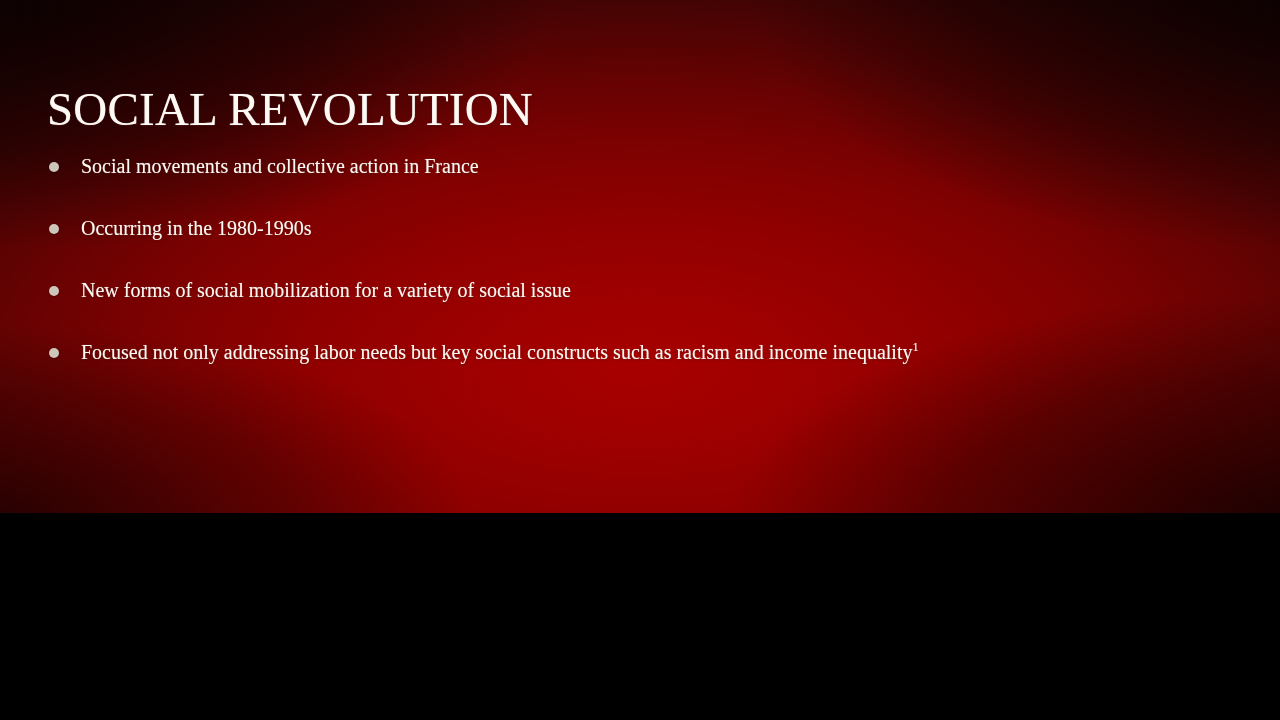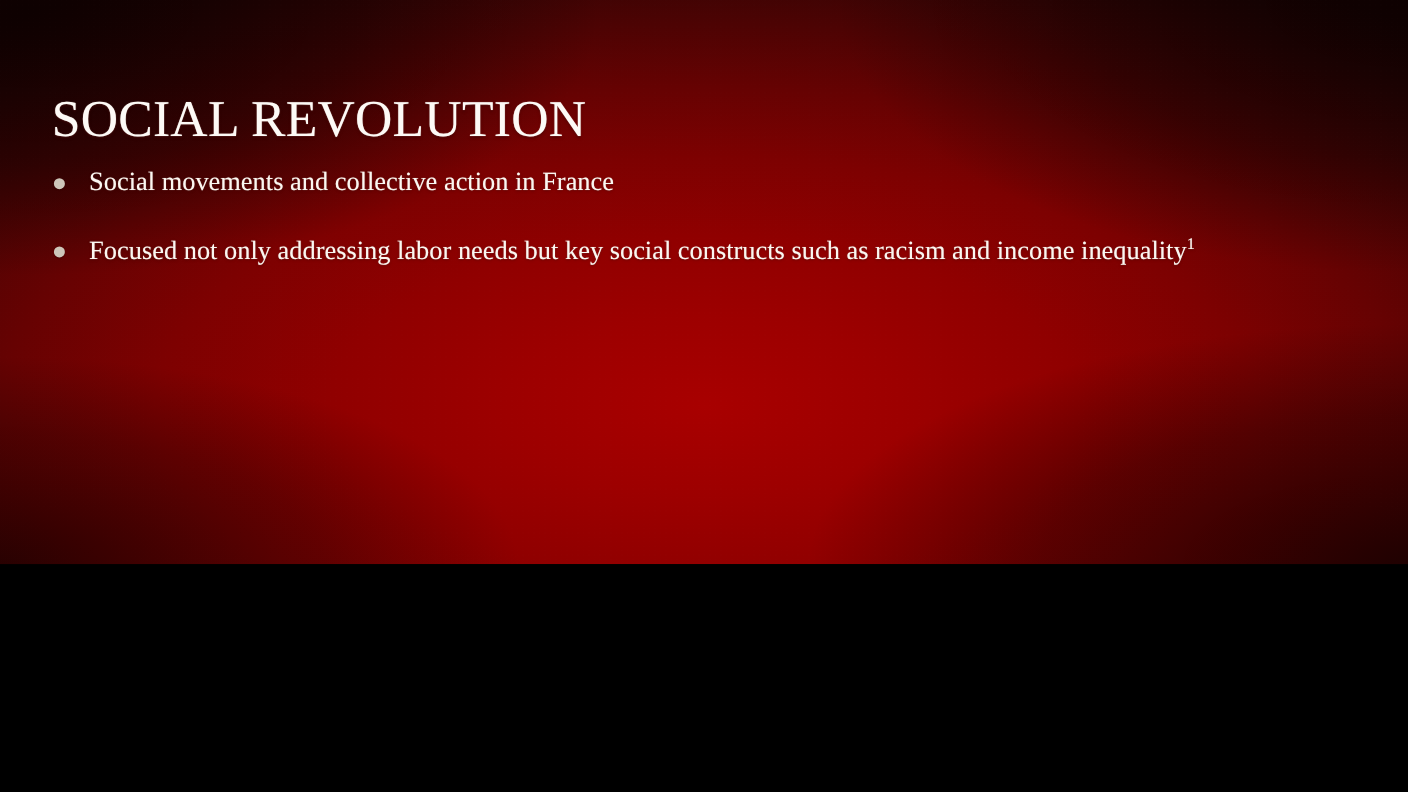--- a/index.html
+++ b/index.html
@@ -97,21 +97,21 @@
     width: 1190px;
     list-style: none;
     margin: 0;
     padding: 0;
   }
 
   .bullet-item {
     position: relative;
     padding-left: 37px;
     margin: 0 0 21px 0;
-    font-size: 24px;
+    font-size: 20px;
     line-height: 41px;
     color: #fbf7f1;
     text-shadow:
       0 0 1px rgba(255,245,235,0.45),
       0 1px 2px rgba(60,0,0,0.50);
   }
 
   .bullet-item:last-child {
     margin-bottom: 0;
   }
@@ -150,18 +150,26 @@
 
     <h1 id="slide-title">SOCIAL REVOLUTION</h1>
 
     <ul id="bullet-list">
         <li class="bullet-item">
           <span class="bullet-marker"></span>
           <span class="bullet-text">Social movements and collective action in France</span>
         </li>
         <li class="bullet-item">
           <span class="bullet-marker"></span>
+          <span class="bullet-text">Occurring in the 1980-1990s</span>
+        </li>
+        <li class="bullet-item">
+          <span class="bullet-marker"></span>
+          <span class="bullet-text">New forms of social mobilization for a variety of social issue</span>
+        </li>
+        <li class="bullet-item">
+          <span class="bullet-marker"></span>
           <span class="bullet-text">Focused not only addressing labor needs but key social constructs such as racism and income inequality<sup class="footnote-ref">1</sup></span>
         </li>
       </ul>
 
   </div>
 </div>
 
 </body></html>

